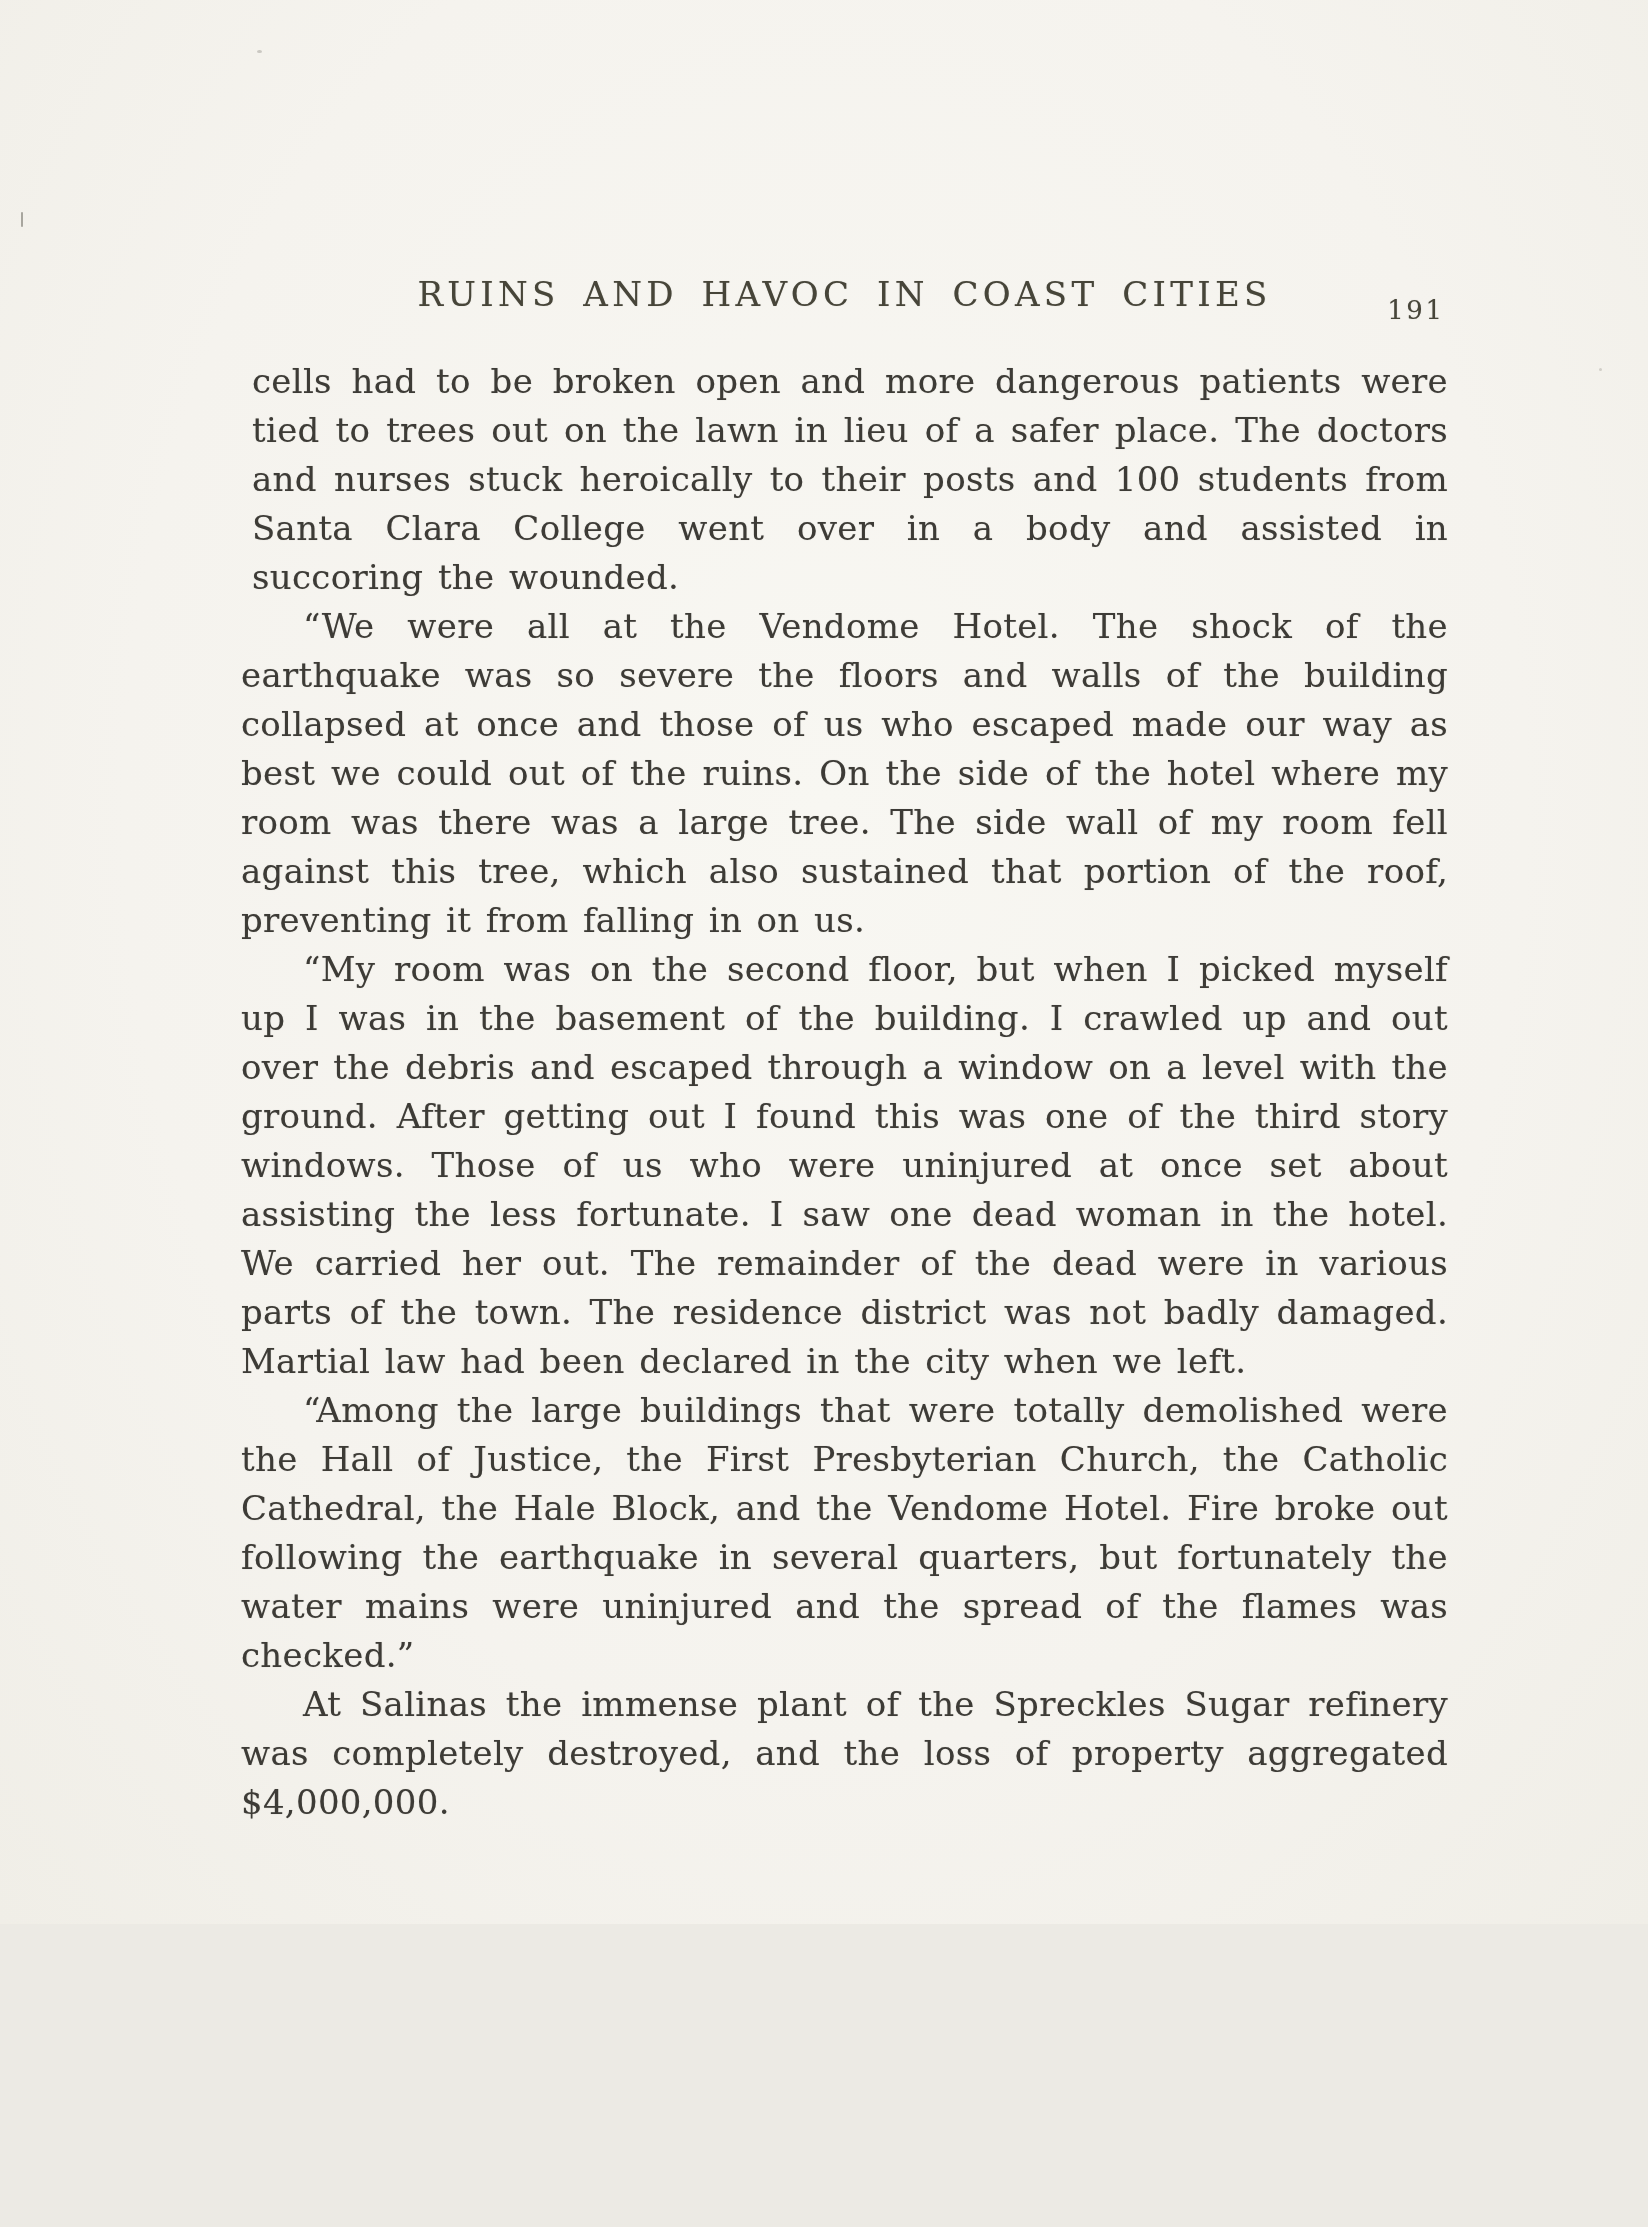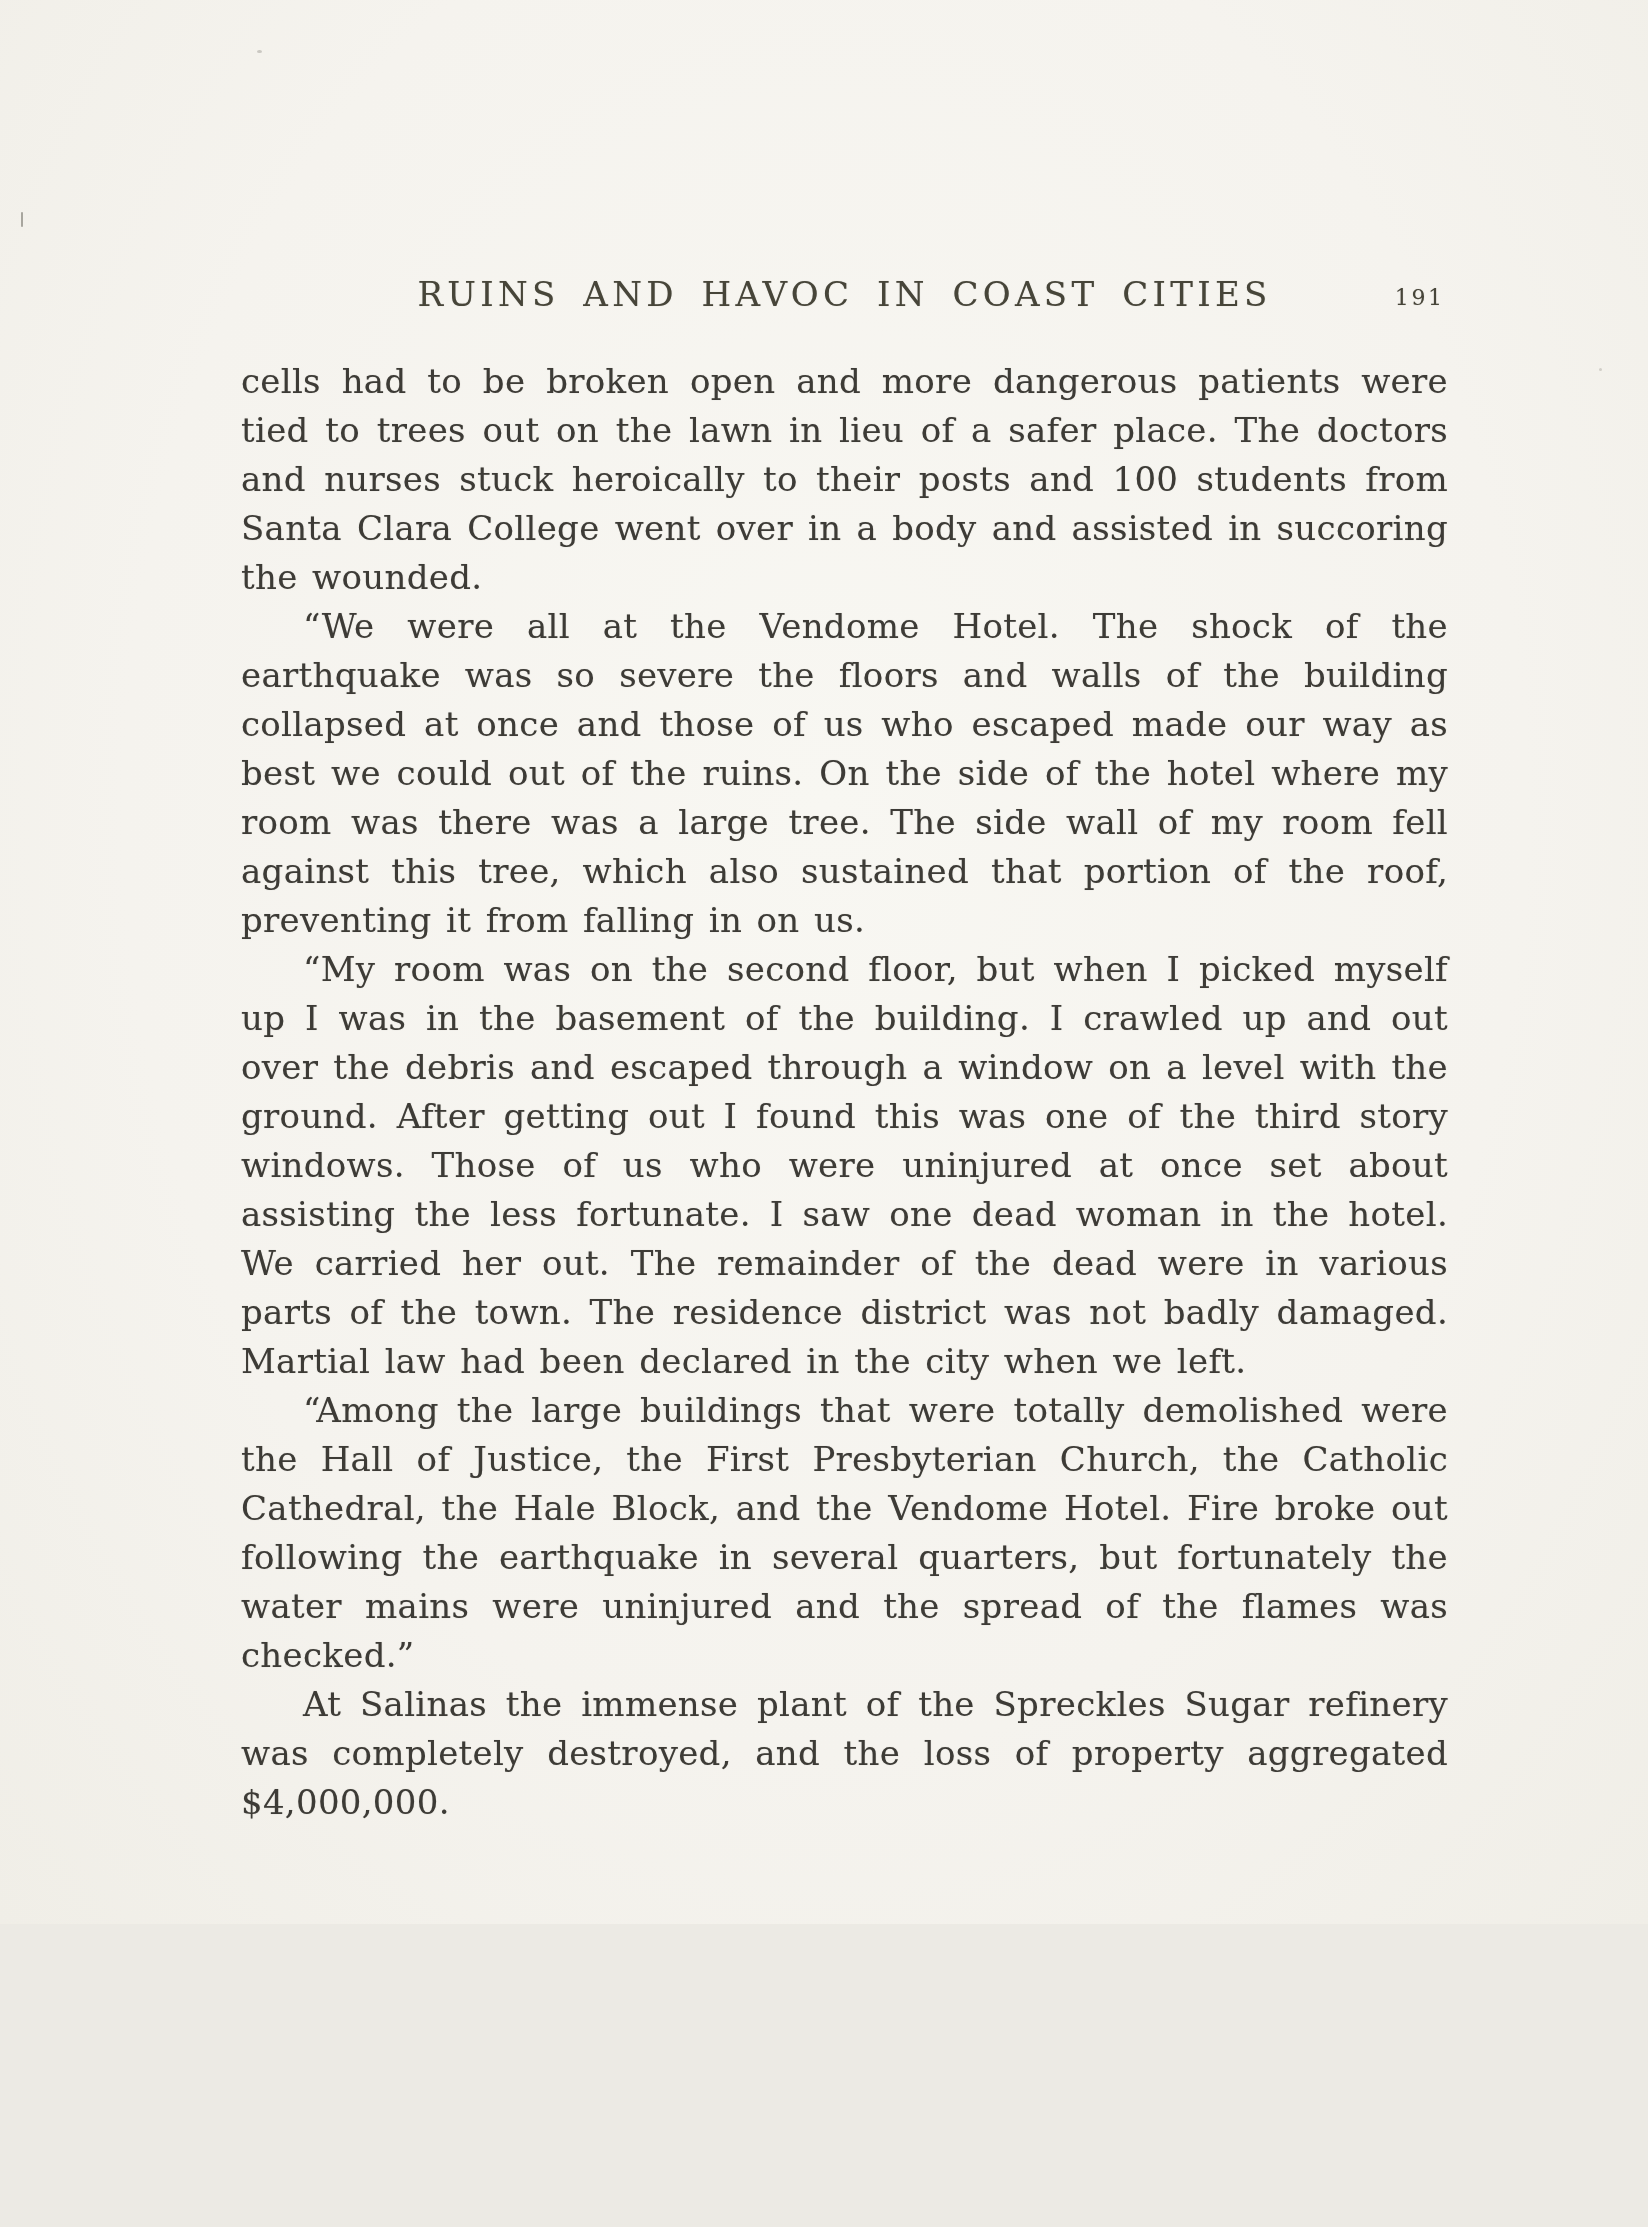--- a/index.html
+++ b/index.html
@@ -32,22 +32,22 @@
     text-align: center;
     font-size: 34px;
     letter-spacing: 4.3px;
     word-spacing: 8.6px;
     color: #474539;
     text-shadow: 0 0 0.9px rgba(70, 68, 60, 0.35);
   }
   .page-number {
     position: absolute;
     right: 3.4px;
-    top: 11px;
-    font-size: 22px;
+    top: 21px;
+    font-size: 26px;
     letter-spacing: 2.6px;
     color: #474539;
     text-shadow: 0 0 0.9px rgba(70, 68, 60, 0.35);
   }
   .body-text {
     position: absolute;
     top: 357px;
     left: 241px;
     width: 1207px;
   }
@@ -57,20 +57,21 @@
     line-height: 49px;
     text-align: justify;
     text-indent: 62px;
     word-spacing: 3.4px;
     letter-spacing: 0.3px;
     color: #3d3b36;
     text-shadow: 0 0 0.9px rgba(61, 59, 54, 0.30);
   }
   .body-text p.no-indent {
     text-indent: 0;
+    margin-left: 11px;
   }
   .scan-artifact {
     position: absolute;
     background: #6a675f;
     opacity: 0.55;
     border-radius: 1.7px;
   }
   .artifact-1 {
     left: 20.5px;
     top: 212px;

